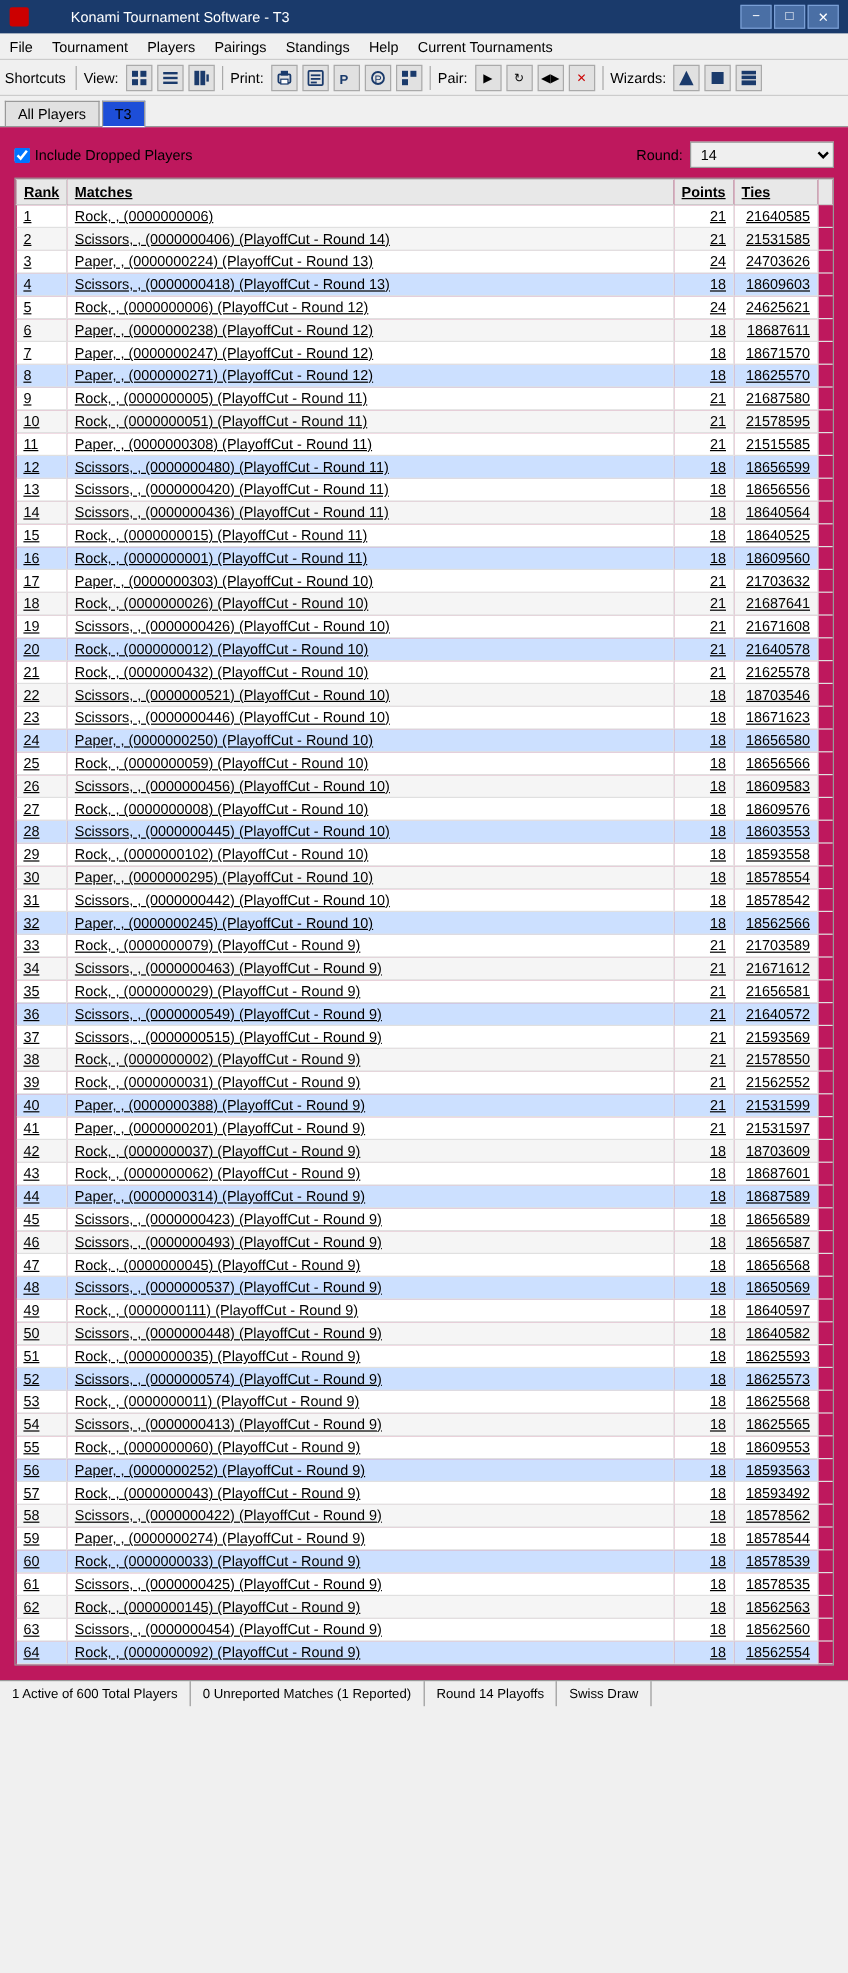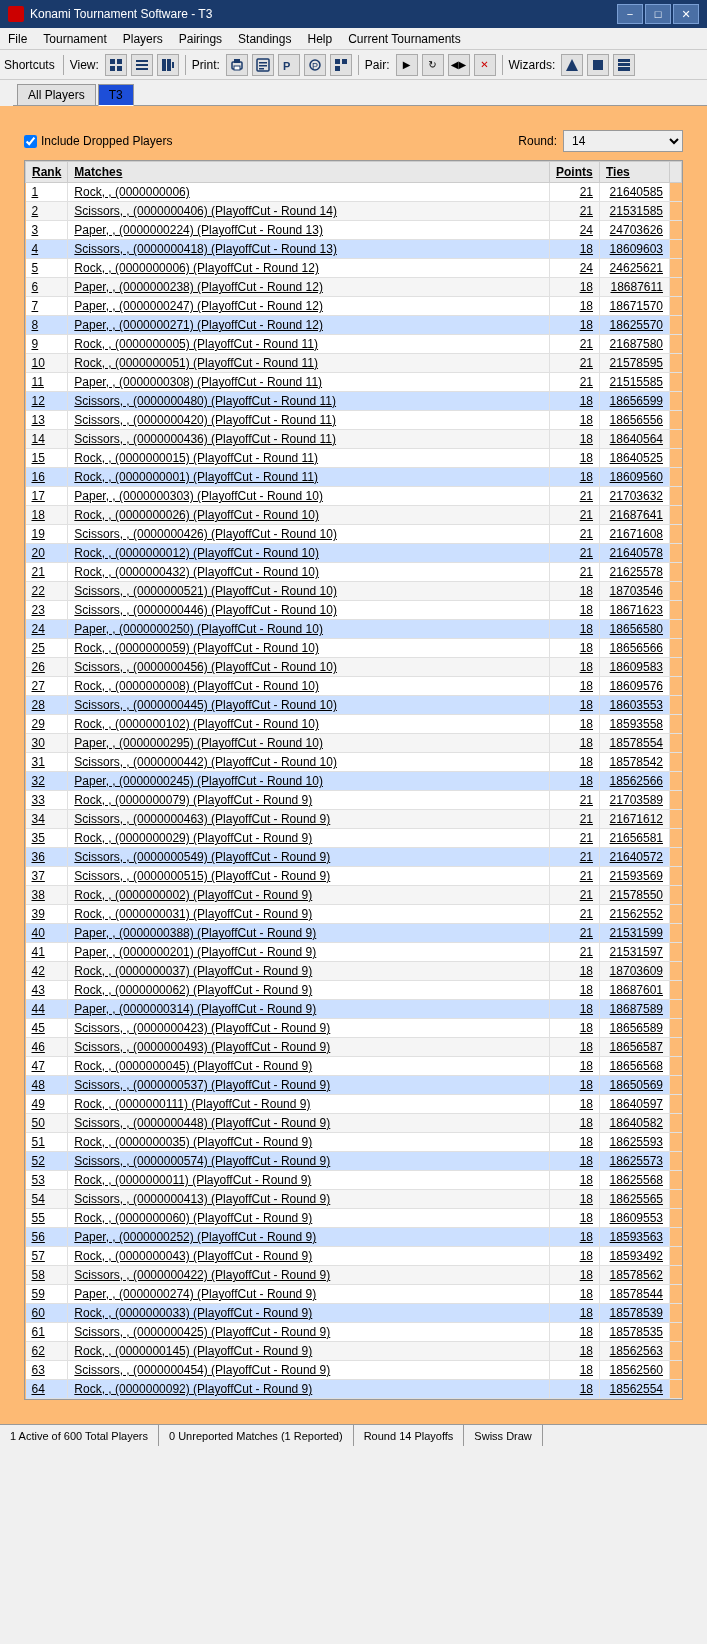--- a/index.html
+++ b/index.html
@@ -10,21 +10,21 @@
       background: #1a3a6b;
       color: white;
       height: 28px;
       display: flex;
       align-items: center;
       padding: 0 8px;
       justify-content: space-between;
     }
     #titlebar-left { display: flex; align-items: center; gap: 6px; }
     #titlebar-icon { width: 16px; height: 16px; background: #cc0000; border-radius: 2px; flex-shrink: 0; }
-    #titlebar-title { font-size: 12px; }
+    #titlebar-title { font-size: 12px; margin-left: 29px; }
     #titlebar-controls { display: flex; gap: 2px; }
     .title-btn {
       width: 26px; height: 20px; background: #4a6fa5; border: 1px solid #7a9fd5;
       color: white; font-size: 11px; cursor: pointer; display: flex; align-items: center; justify-content: center;
     }
     
     
     #menubar {
       background: #f0f0f0;
       height: 22px;
@@ -59,42 +59,41 @@
     }
     .toolbar-separator { width: 1px; height: 20px; background: #aaa; margin: 0 2px; }
 
     
     #tabs-area {
       background: #f0f0f0;
       padding: 4px 4px 0 4px;
       display: flex;
       align-items: flex-end;
       border-bottom: 1px solid #999;
-      margin-left: 13px;
     }
     .tab {
       padding: 3px 10px;
       border: 1px solid #999;
       border-bottom: none;
       background: #e1e1e1;
       cursor: pointer;
       font-size: 12px;
       margin-right: 2px;
     }
     .tab.active {
       background: #1d4ed8;
       border-bottom: 1px solid white;
       margin-bottom: -1px;
       z-index: 1;
     }
 
     
     #main-content {
-      background: #fdba74;
-      padding: 24px;
+      background: #be185d;
+      padding: 12px;
     }
 
     
     #controls-row {
       display: flex;
       align-items: center;
       margin-bottom: 8px;
       justify-content: space-between;
     }
     .checkbox-label { display: flex; align-items: center; gap: 4px; font-size: 12px; }

